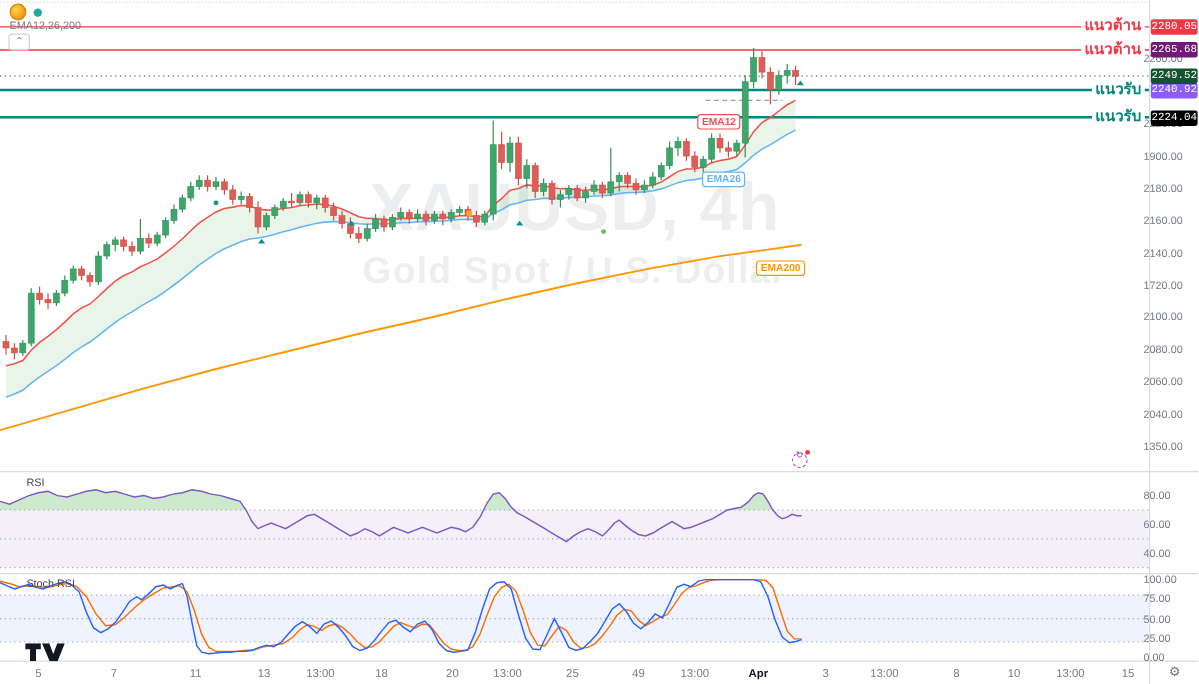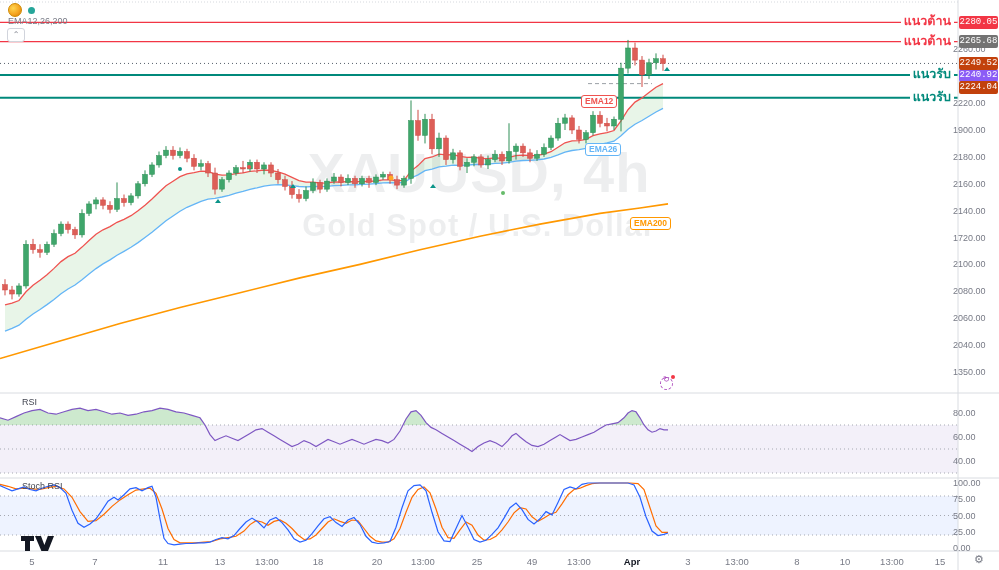--- a/index.html
+++ b/index.html
@@ -352,19 +352,19 @@
     <div class="time-tick bold" style="left:632px">Apr</div>
     <div class="time-tick" style="left:688px">3</div>
     <div class="time-tick" style="left:737px">13:00</div>
     <div class="time-tick" style="left:797px">8</div>
     <div class="time-tick" style="left:845px">10</div>
     <div class="time-tick" style="left:892px">13:00</div>
     <div class="time-tick" style="left:940px">15</div>
     <div class="lvl-label" style="top:14.4px;color:#f23645">แนวต้าน</div>
     <div class="badge" style="top:15.9px;background:#f23645">2280.05</div>
     <div class="lvl-label" style="top:33.7px;color:#f23645">แนวต้าน</div>
-    <div class="badge" style="top:35.2px;background:#737373">2265.68</div>
+    <div class="badge" style="top:35.2px;background:#701a75">2265.68</div>
     <div class="lvl-label" style="top:67.0px;color:#00897b">แนวรับ</div>
     <div class="badge" style="top:68.5px;background:#8b5cf6">2240.92</div>
     <div class="lvl-label" style="top:89.7px;color:#00897b">แนวรับ</div>
-    <div class="badge" style="top:81px;background:#c2410c">2224.04</div>
-    <div class="badge" style="top:56.9px;background:#c2410c">2249.52</div>
+    <div class="badge" style="top:92px;background:#000000">2224.04</div>
+    <div class="badge" style="top:56.9px;background:#14532d">2249.52</div>
   </div>
 
 </body></html>

